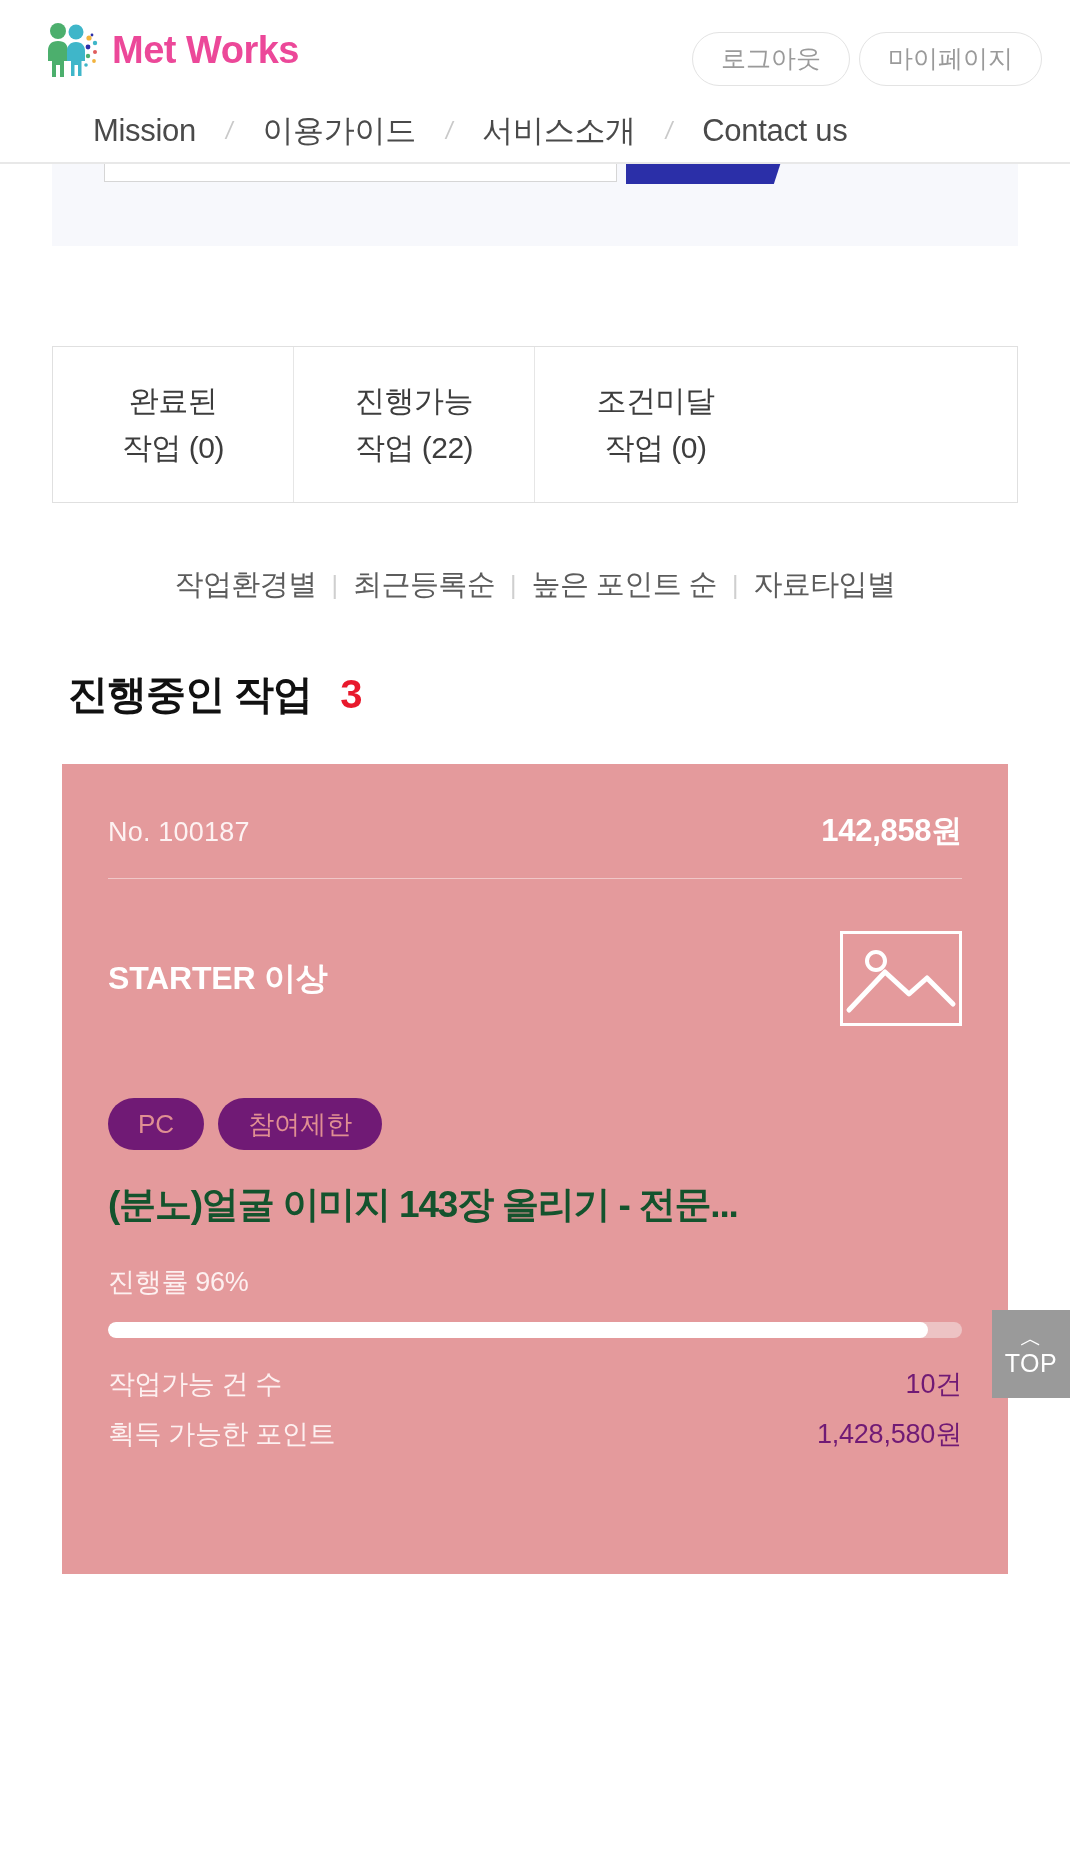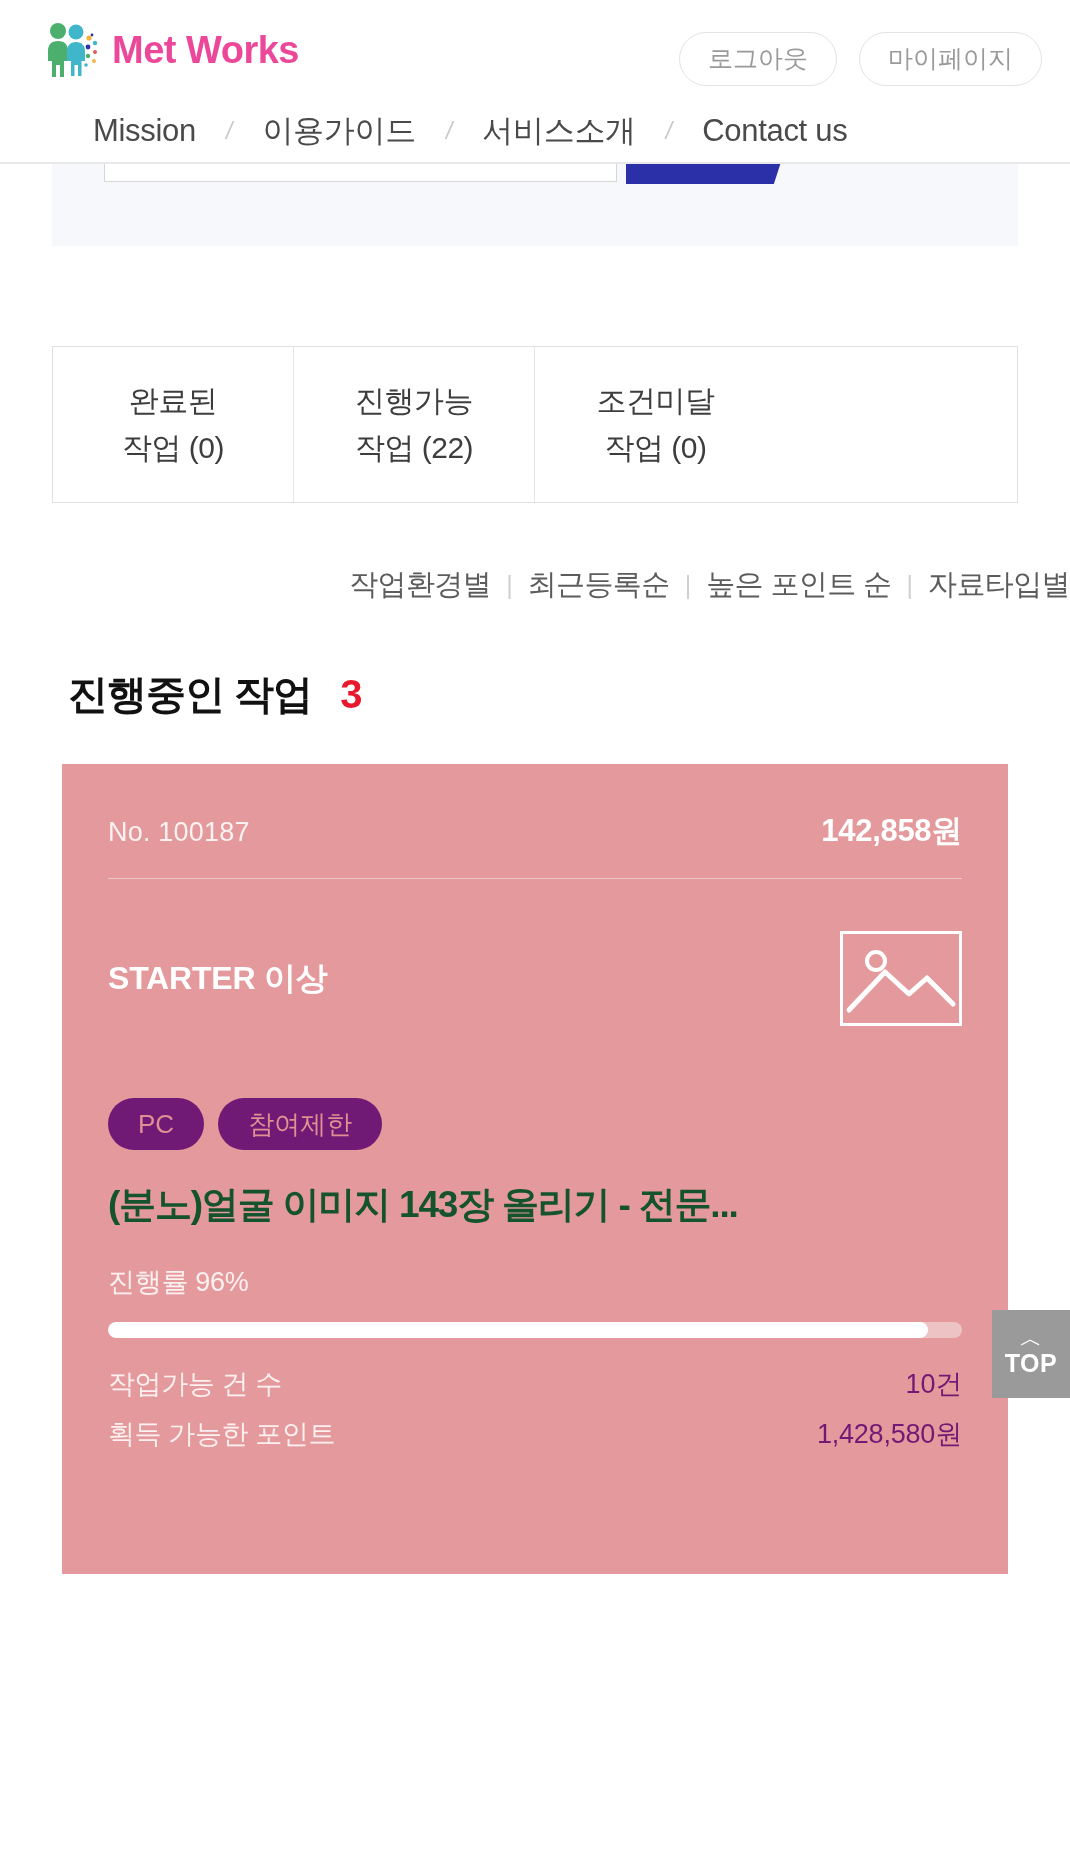--- a/index.html
+++ b/index.html
@@ -44,21 +44,21 @@
     letter-spacing: -0.5px;
     line-height: 1;
     white-space: nowrap;
   }
 
   .header-actions {
     position: absolute;
     right: 28px;
     top: 32px;
     display: flex;
-    gap: 22px;
+    gap: 9px;
   }
 
   .pill-btn {
     border: 1.5px solid #e3e3e3;
     border-radius: 40px;
     background: #ffffff;
     color: #9a9a9a;
     font-size: 25px;
     padding: 12px 28px;
     line-height: 1.1;
@@ -148,21 +148,21 @@
     color: #3d3d3d;
     letter-spacing: -0.5px;
     white-space: nowrap;
   }
 
   
   .sort-bar {
     margin-top: 62px;
     display: flex;
     align-items: center;
-    justify-content: flex-end;
+    justify-content: center;
     gap: 0;
   }
 
   .sort-link {
     font-size: 29px;
     color: #5c5c5c;
     text-decoration: none;
     white-space: nowrap;
     cursor: pointer;
     letter-spacing: -0.6px;
@@ -315,21 +315,21 @@
     color: #ffffff;
     display: flex;
     flex-direction: column;
     align-items: center;
     justify-content: center;
     cursor: pointer;
     gap: 2px;
   }
 
   .top-caret { font-size: 22px; line-height: 0.8; }
-  .top-text { font-size: 25px; font-weight: bold; letter-spacing: 0.5px; }
+  .top-text { font-size: 25px; font-weight: normal; letter-spacing: 0.5px; }
 
   .page-root { position: relative; width: 1070px; height: 1865px; }
 </style>
 </head>
 <body>
 
 <div class="page-root">
 
   <header class="site-header">
 

